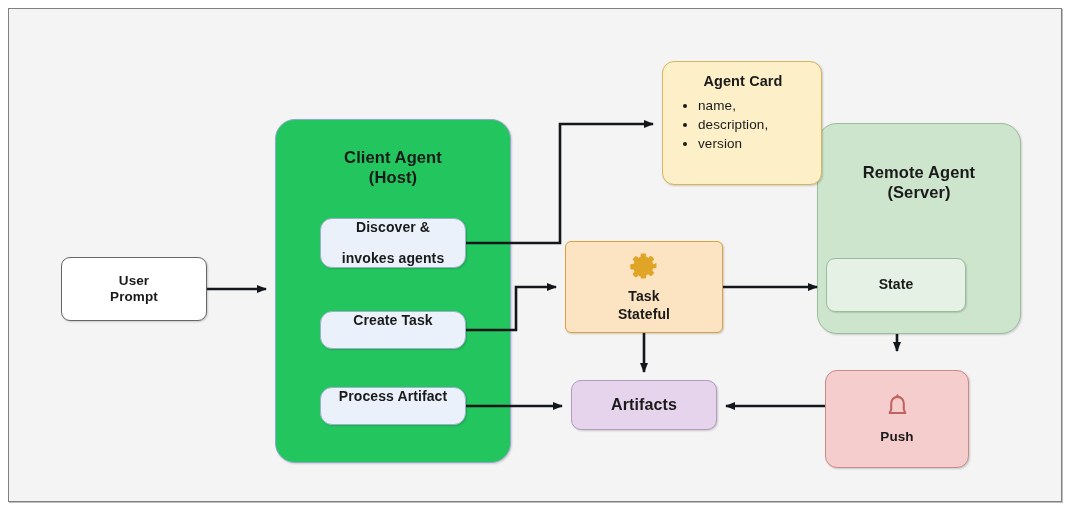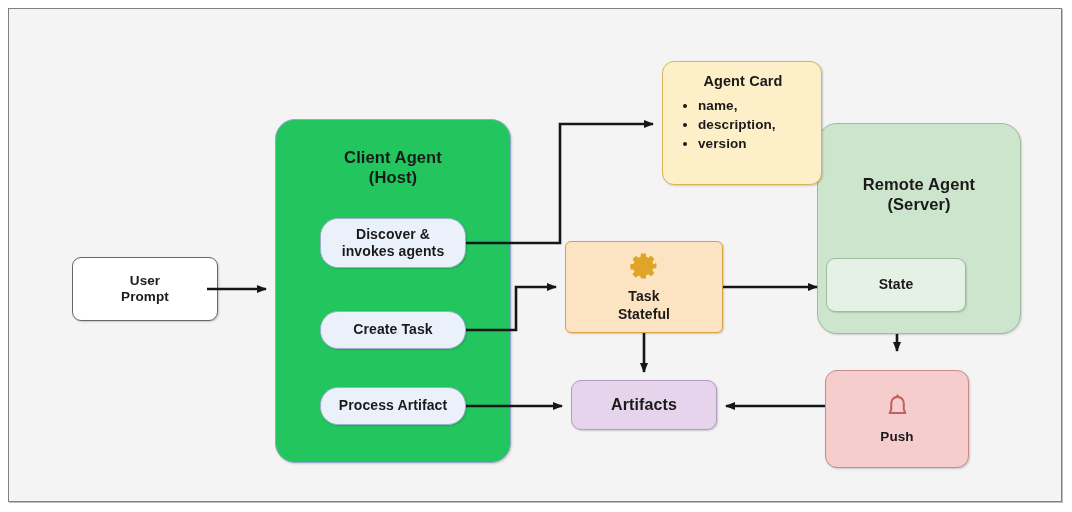--- a/index.html
+++ b/index.html
@@ -58,48 +58,49 @@
     background: #cde5cd;
     border: 1px solid #9cbd9c;
     z-index: 1;
   }
   .panel-title {
     font-size: 16.5px;
     font-weight: bold;
     padding-top: 27px;
     width: 100%;
   }
-  #remote-panel .panel-title { padding-top: 50px; }
+  #remote-panel .panel-title { padding-top: 38px; }
 
   
   .subbox {
-    border-radius: 18px;
+    border-radius: 12px;
     background: #eaf1fb;
     border: 1px solid #9aafc9;
     font-size: 14px;
     box-shadow: 1px 1px 1.5px rgba(0,0,0,0.14);
     z-index: 3;
+    justify-content: space-between;
   }
   #discover-box { left: 311px; top: 209px; width: 146px; height: 50px; }
   #create-task-box { left: 311px; top: 302px; width: 146px; height: 38px; }
   #process-artifact-box { left: 311px; top: 378px; width: 146px; height: 38px; }
 
   #manage-task-box {
     left: 817px; top: 249px; width: 140px; height: 54px;
     border-radius: 9px;
     background: #e4f1e4;
     border: 1px solid #9cbd9c;
     font-size: 14px;
     box-shadow: 1px 1px 1.5px rgba(0,0,0,0.14);
     z-index: 3;
   }
 
   
   #user-prompt {
-    left: 63px; top: 248px; width: 146px; height: 64px;
+    left: 52px; top: 248px; width: 146px; height: 64px;
     border-radius: 9px;
     background: #ffffff;
     border: 1px solid #666666;
     font-size: 13.5px;
     box-shadow: 1px 1px 2px rgba(0,0,0,0.18);
     z-index: 3;
   }
 
   
   #agent-card {
@@ -118,21 +119,21 @@
     font-weight: bold;
     width: 100%;
     text-align: center;
     padding-bottom: 5px;
   }
   #agent-card ul {
     margin: 0;
     padding: 0 0 0 21px;
     text-align: left;
     font-size: 13.5px;
-    font-weight: bold;
+    font-weight: normal;
     line-height: 1.43;
   }
   #agent-card li { padding: 0; }
 
   
   #task-stateful {
     left: 556px; top: 232px; width: 158px; height: 92px;
     border-radius: 6px;
     background: #fce4c2;
     border: 1px solid #d9a43f;

